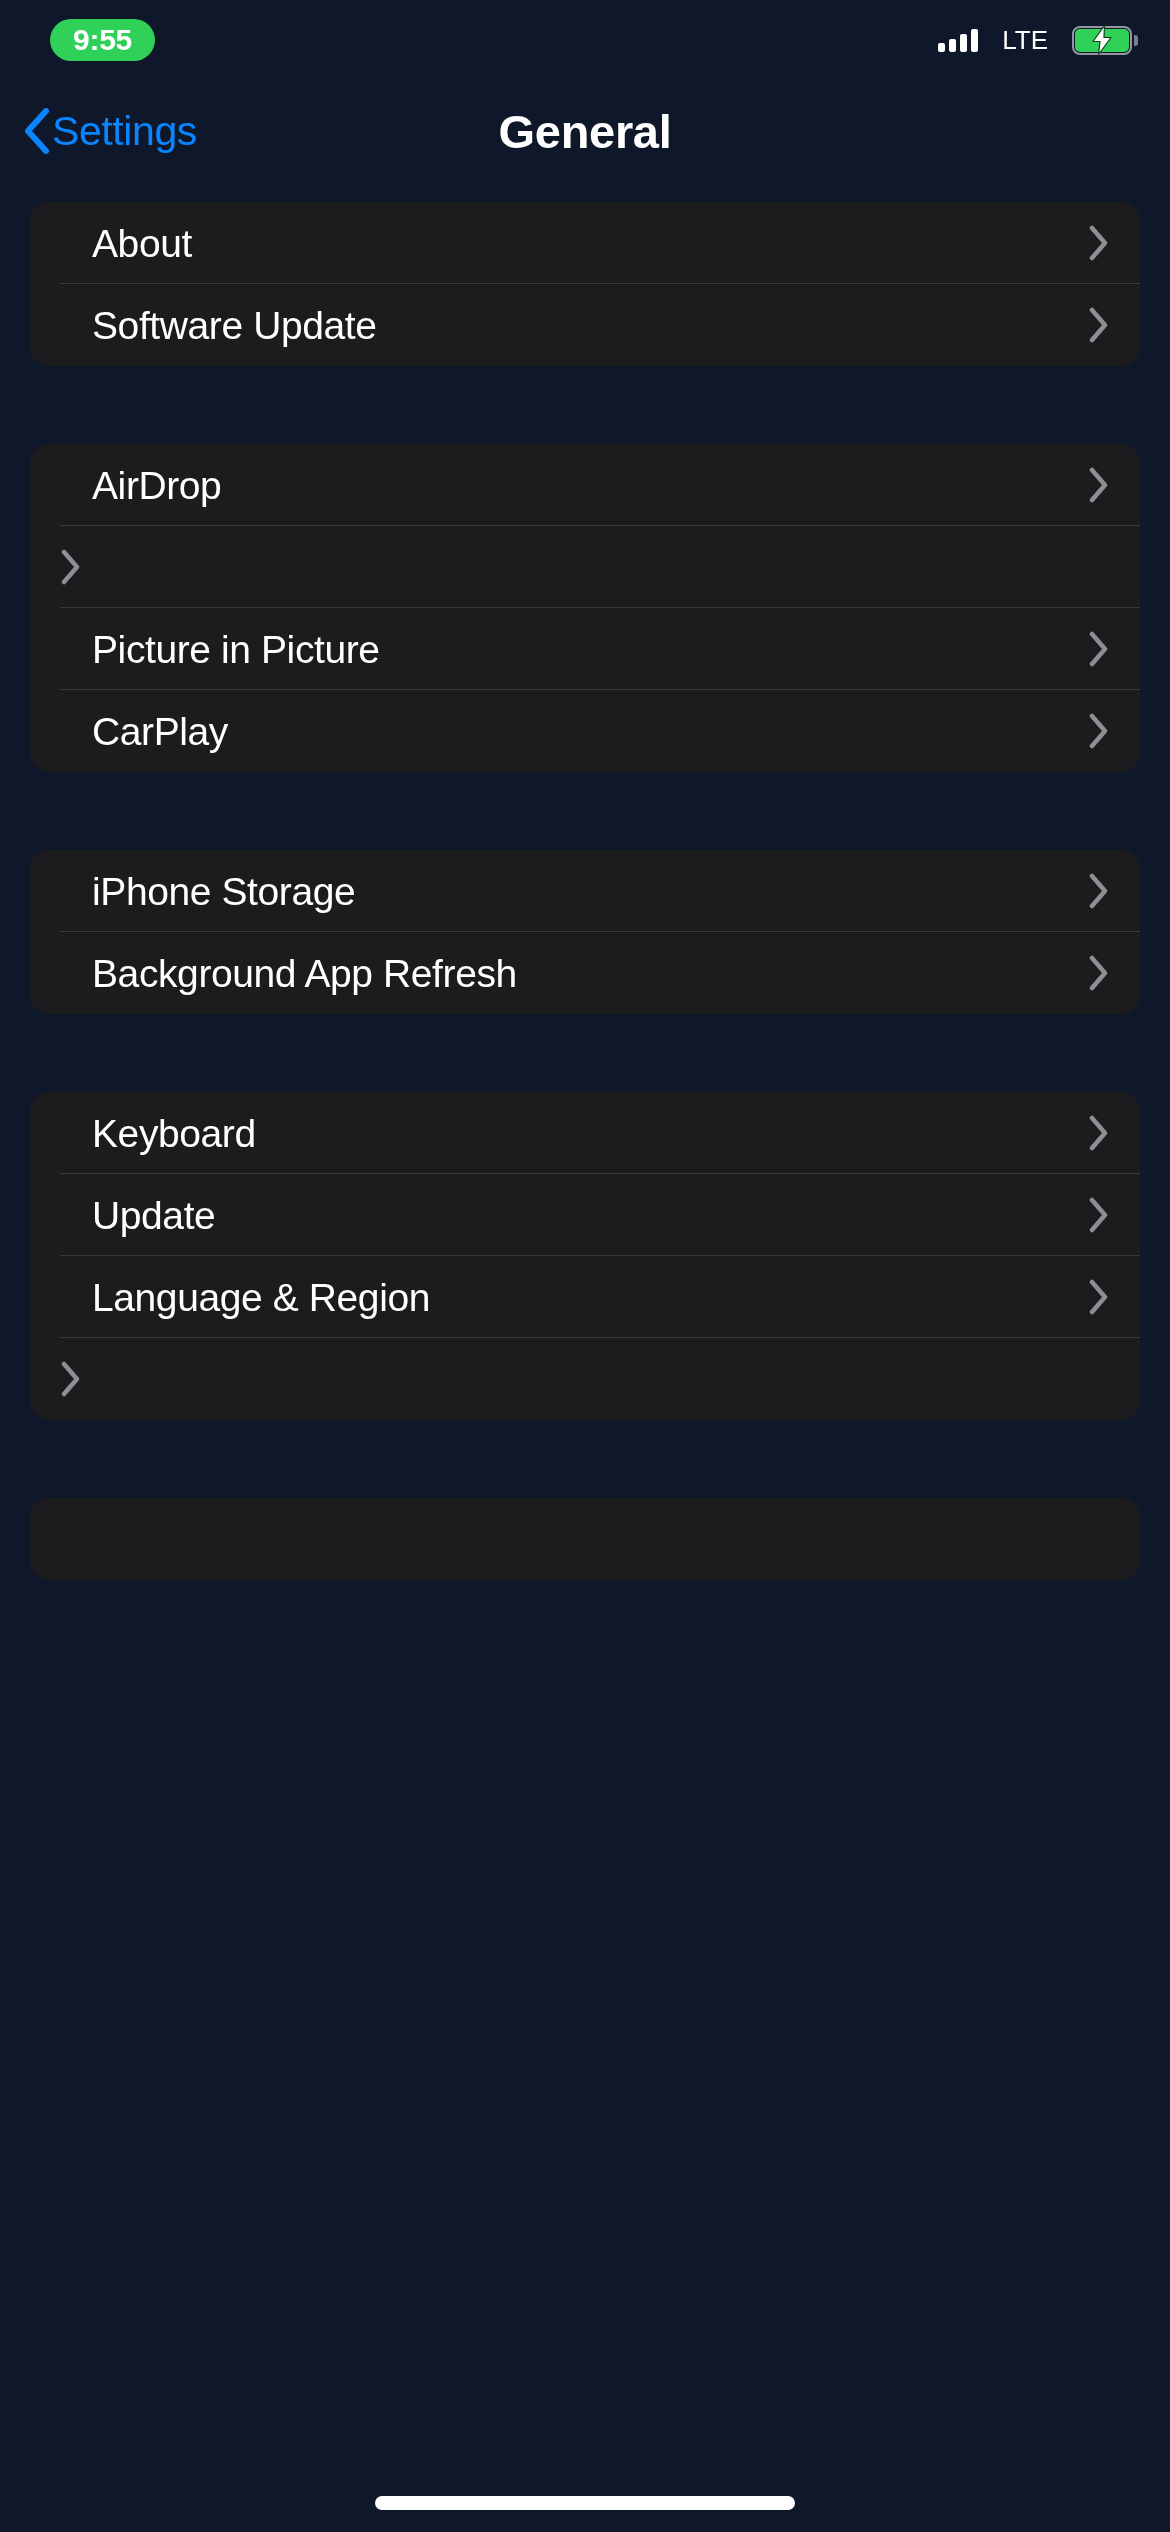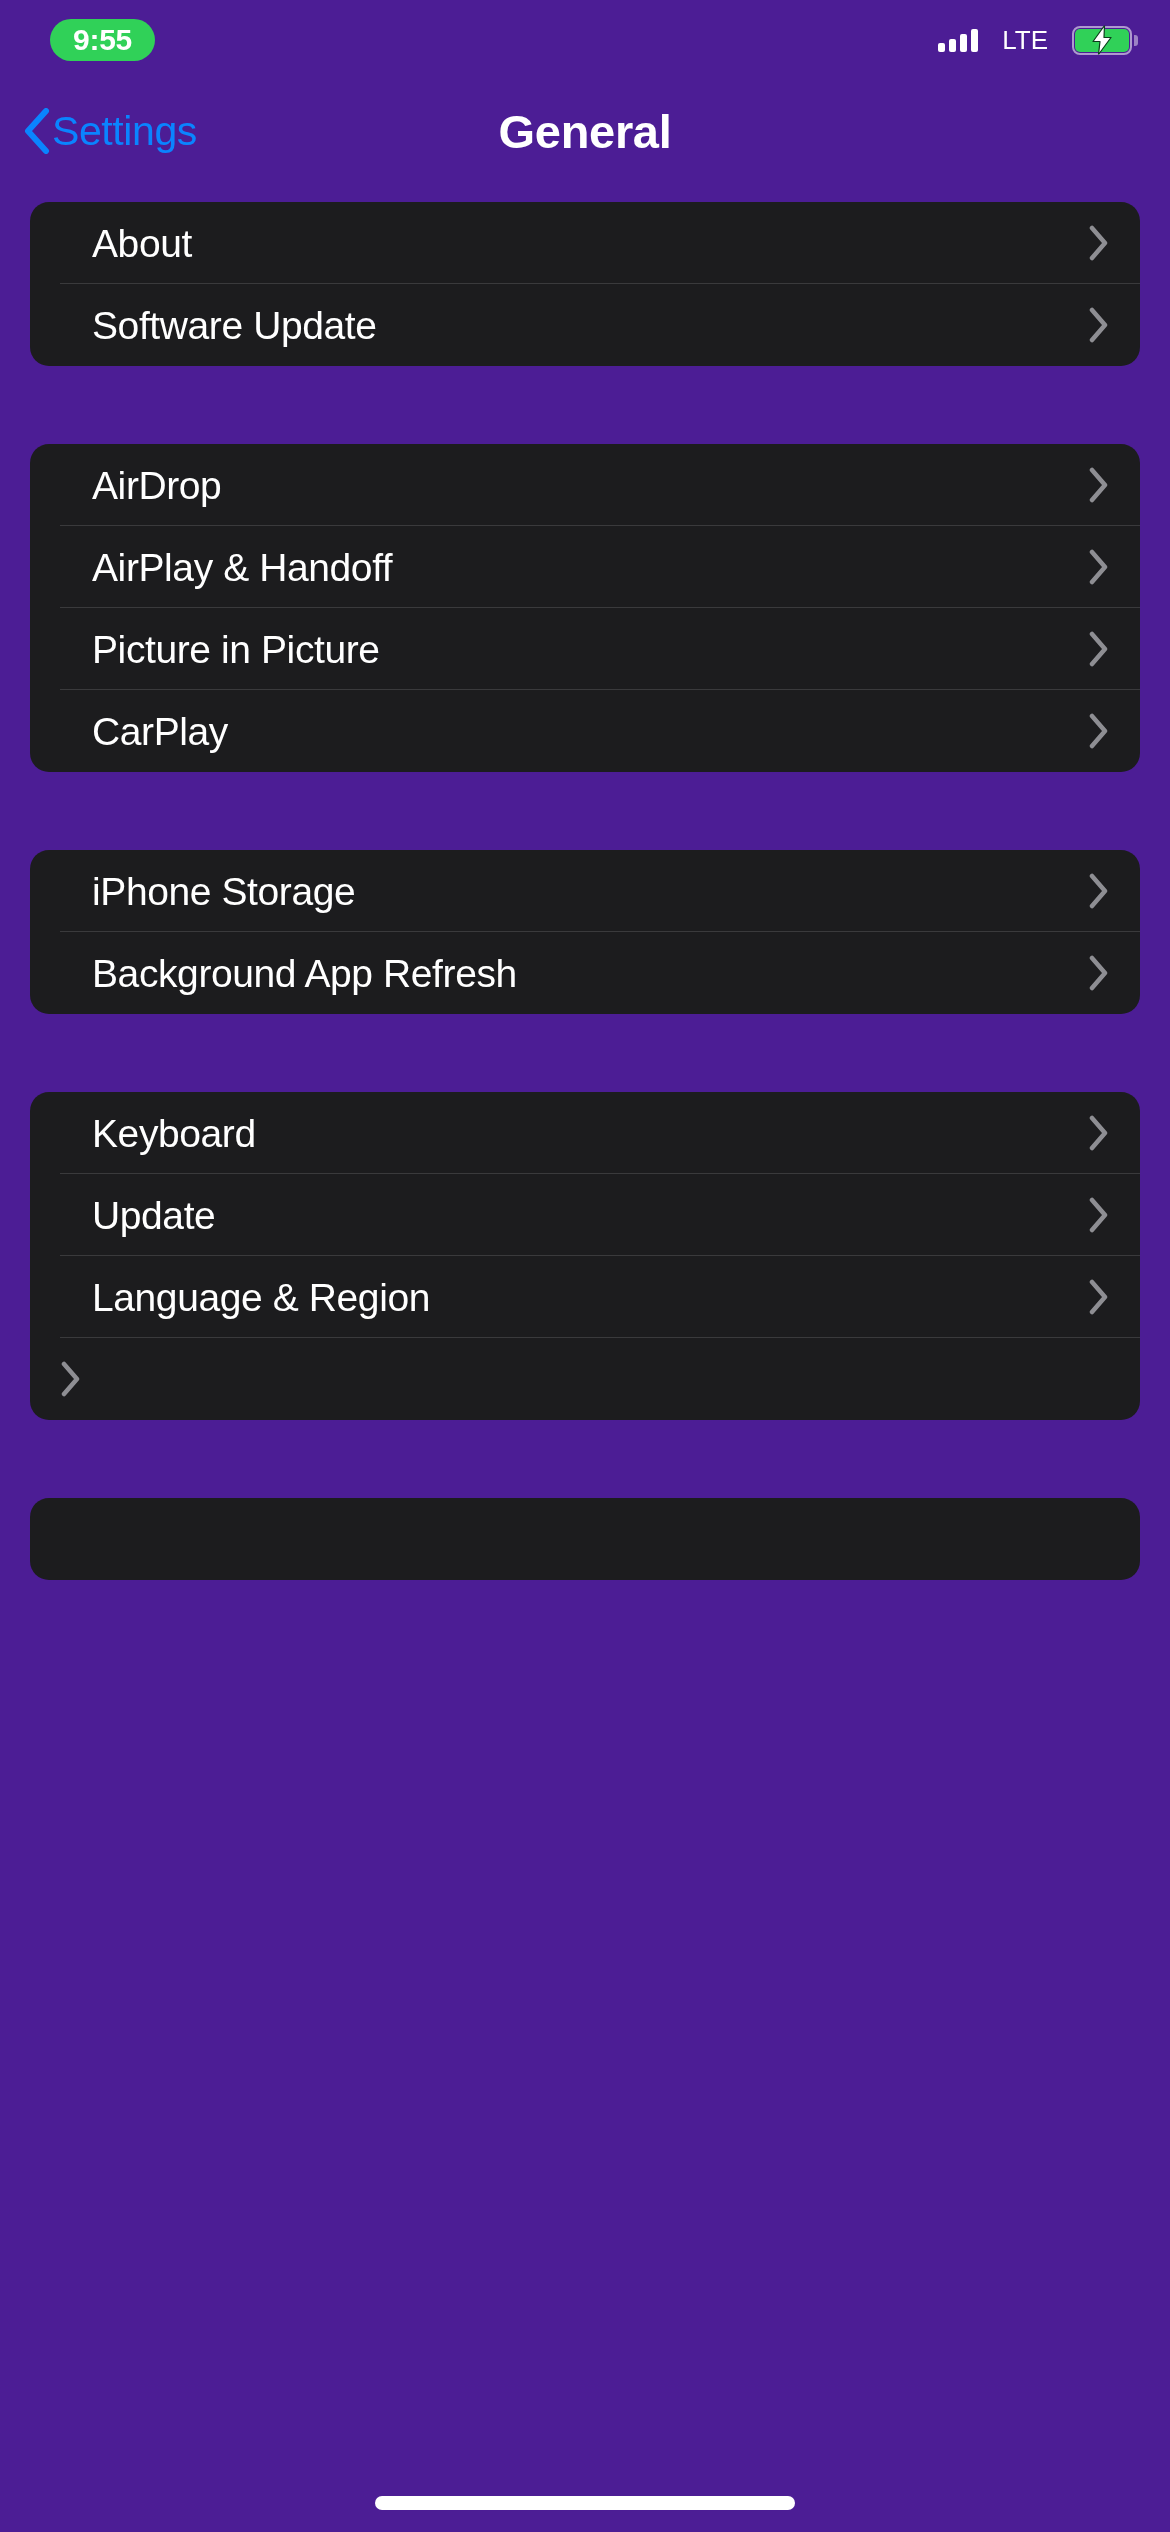--- a/index.html
+++ b/index.html
@@ -2,21 +2,21 @@
 <html><head>
 <meta charset="utf-8">
 <style>
   * { margin:0; padding:0; box-sizing:border-box; }
   html, body {
     width:1170px; height:2532px;
     background:#000000;
     font-family:"Liberation Sans", sans-serif;
     overflow:hidden;
   }
-  #screen { position:relative; width:1170px; height:2532px; background:#4c1d95; }
+  #screen { position:relative; width:1170px; height:2532px; background:#0f172a; }
 
   
   .statusbar {
     position:absolute; top:0; left:0; width:1170px; height:80px;
   }
   .time-pill {
     position:absolute; left:50px; top:19px;
     height:42px; min-width:105px; padding:0 20px;
     background:#30D158; border-radius:21px;
     display:flex; align-items:center; justify-content:center;
@@ -163,21 +163,20 @@
       </div>
       <div class="group">
         <div class="row">
           <span class="row-label">AirDrop</span>
           <svg class="chevron" viewBox="0 0 22 36">
             <path d="M4 3 L17 18 L4 33" fill="none" stroke="#8E8E93" stroke-width="4.5" stroke-linecap="round" stroke-linejoin="round"></path>
           </svg>
           <div class="sep"></div>
         </div>
         <div class="row">
-          <span class="row-label">AirPlay &amp; Handoff</span>
           <svg class="chevron" viewBox="0 0 22 36">
             <path d="M4 3 L17 18 L4 33" fill="none" stroke="#8E8E93" stroke-width="4.5" stroke-linecap="round" stroke-linejoin="round"></path>
           </svg>
           <div class="sep"></div>
         </div>
         <div class="row">
           <span class="row-label">Picture in Picture</span>
           <svg class="chevron" viewBox="0 0 22 36">
             <path d="M4 3 L17 18 L4 33" fill="none" stroke="#8E8E93" stroke-width="4.5" stroke-linecap="round" stroke-linejoin="round"></path>
           </svg>

